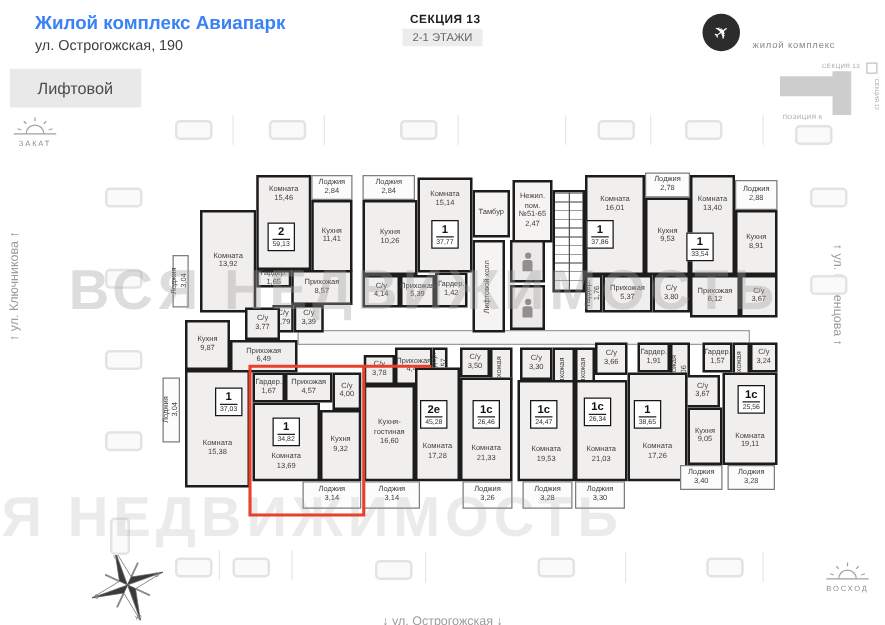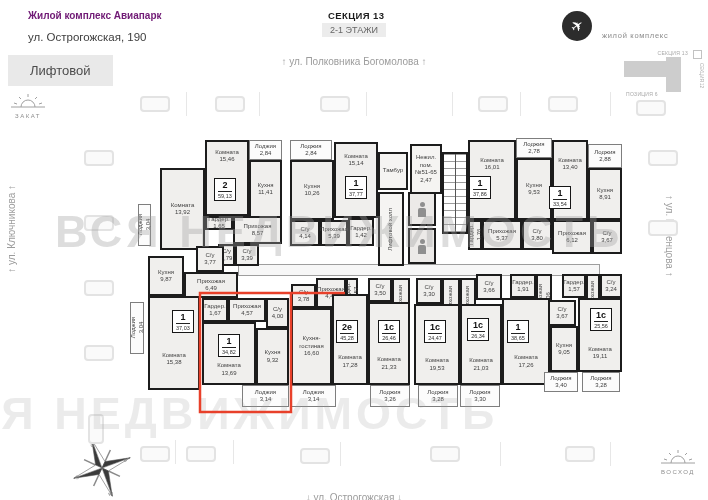--- a/index.html
+++ b/index.html
@@ -1,20 +1,20 @@
 <!DOCTYPE html>
 <html><head>
 <meta charset="utf-8">
 <style>
 html,body{margin:0;padding:0}
 body{font-family:"Liberation Sans",sans-serif;background:#fff}
 #wrap{position:relative;width:708px;height:500px;background:#fff;overflow:hidden}
 .abs{position:absolute}
 
-#title{left:28px;top:10px;font-size:10px;font-weight:bold;color:#701a75}
+#title{left:28px;top:10px;font-size:15px;font-weight:bold;color:#3b82f6}
 #addr{left:28px;top:31px;font-size:11.5px;color:#3d3d3d}
 #sec{left:328px;top:10px;font-size:9.5px;font-weight:bold;color:#1d1d1d;letter-spacing:.4px}
 #chip{left:322px;top:23px;background:#ececec;color:#666;font-size:9px;padding:2px 8px}
 #logo-c{left:562px;top:11px;width:30px;height:30px;border-radius:50%;background:#2c2c2c;color:#fff;display:flex;align-items:center;justify-content:center}
 #logo-c span{font-size:15px;transform:rotate(-35deg)}
 #logo-n{left:601px;top:13px;font-size:15px;font-weight:bold;letter-spacing:.5px;color:#1b1b1b}
 #logo-s{left:602px;top:31px;font-size:7.5px;color:#8b8b8b;letter-spacing:.7px}
 #tab{left:8px;top:55px;background:#e9e9e9;color:#4c4c4c;font-size:13px;padding:8px 22px;cursor:pointer}
 
 #mm{left:618px;top:50px;width:86px;height:50px}
@@ -81,21 +81,20 @@
 
   <div class="abs" id="mm">
     <div class="mm-lab" id="mm-sec">СЕКЦИЯ 13</div>
     <div id="mm-a"></div>
     <div id="mm-b"></div>
     <div id="mm-sq"></div>
     <div class="mm-lab" id="mm-pos">ПОЗИЦИЯ 6</div>
     <div id="mm-sec2">СЕКЦИЯ 12</div>
   </div>
 
-  <div class="abs street" id="st-top">↑ ул. Полковника Богомолова ↑</div>
   <div class="abs street" id="st-bot">↓ ул. Острогожская ↓</div>
   <div class="abs street" id="st-left">↑ ул. Ключникова ↑</div>
   <div class="abs street" id="st-right">↑ ул. Коренцова ↑</div>
 
   <div class="abs sunbox" id="sun-l">
     <svg class="icon" width="36" height="20" viewBox="0 0 36 20" stroke="#a0a0a0" fill="none">
       <line x1="1" y1="15" x2="35" y2="15"></line>
         <path d="M11,15 a7,7 0 0 1 14,0"></path>
       <line x1="18" y1="2" x2="18" y2="5"></line>
         <line x1="9" y1="5" x2="11" y2="7"></line>

